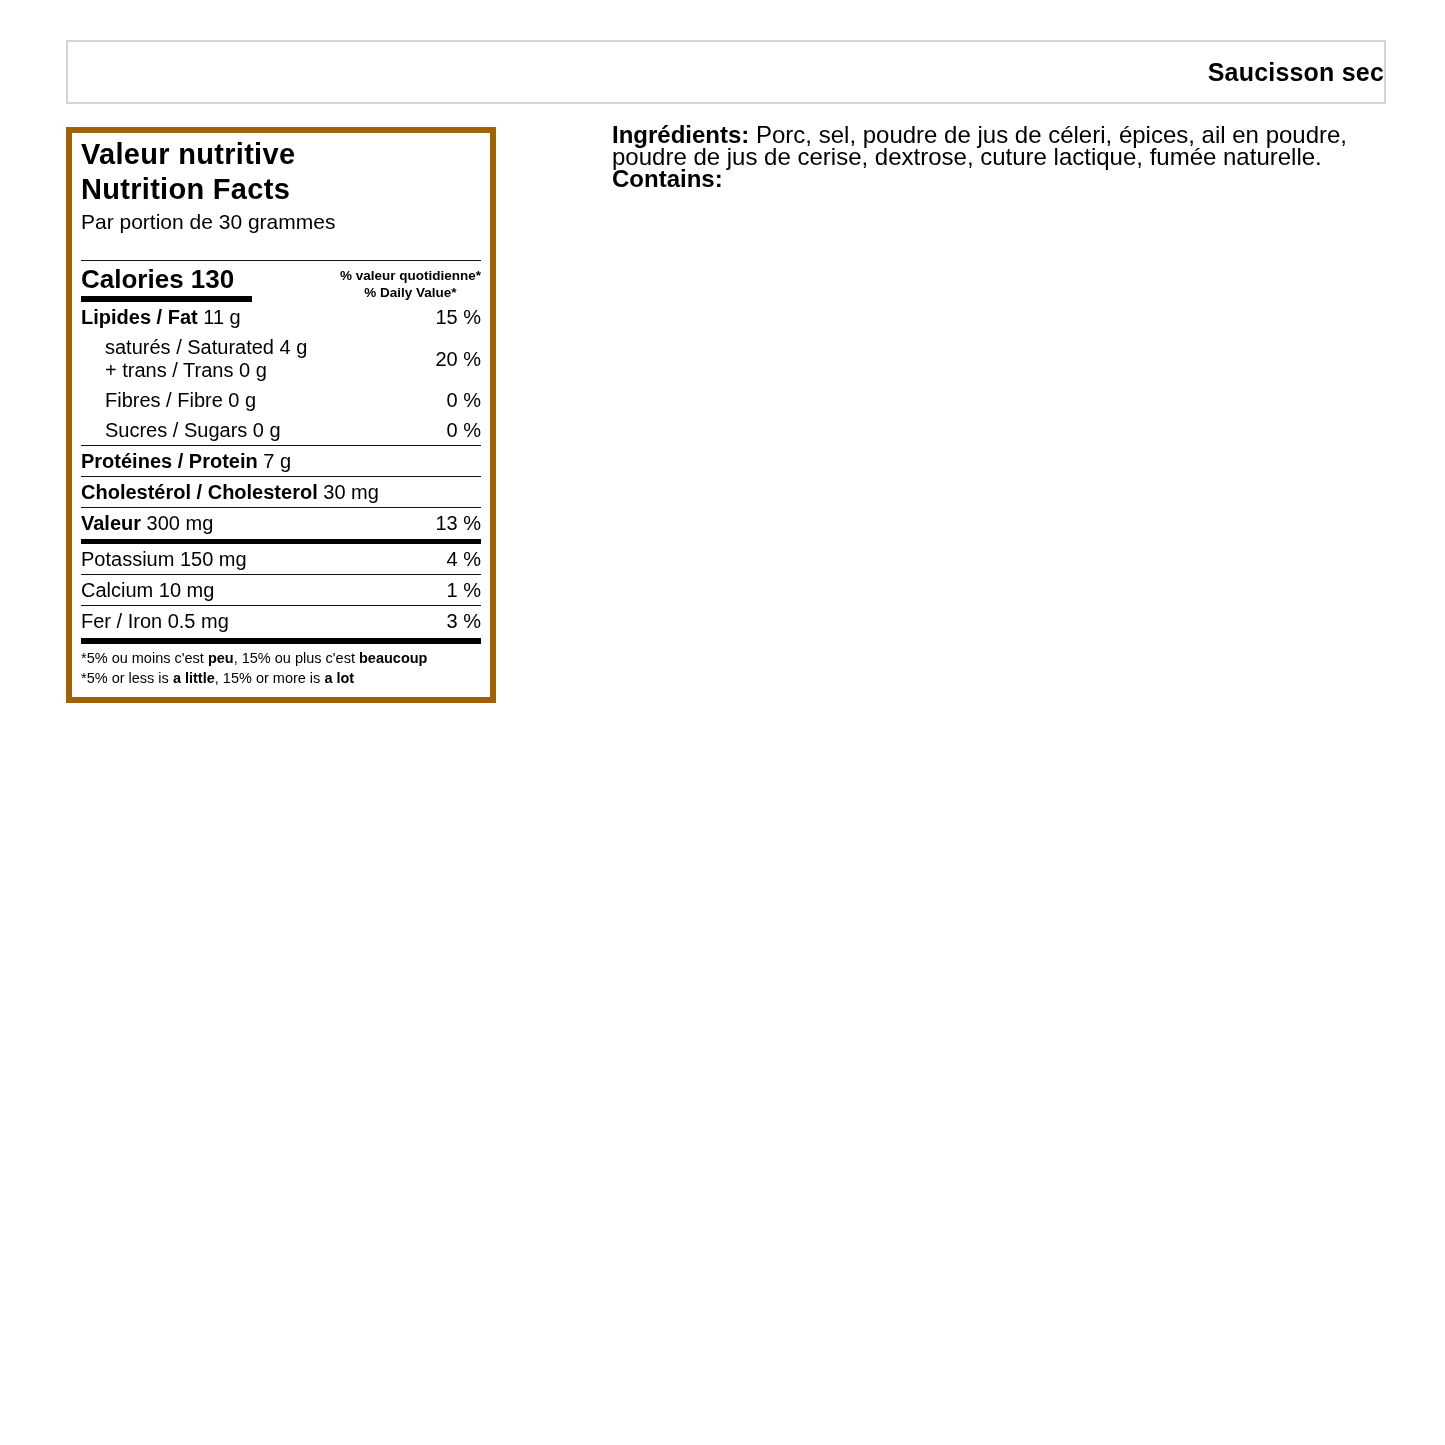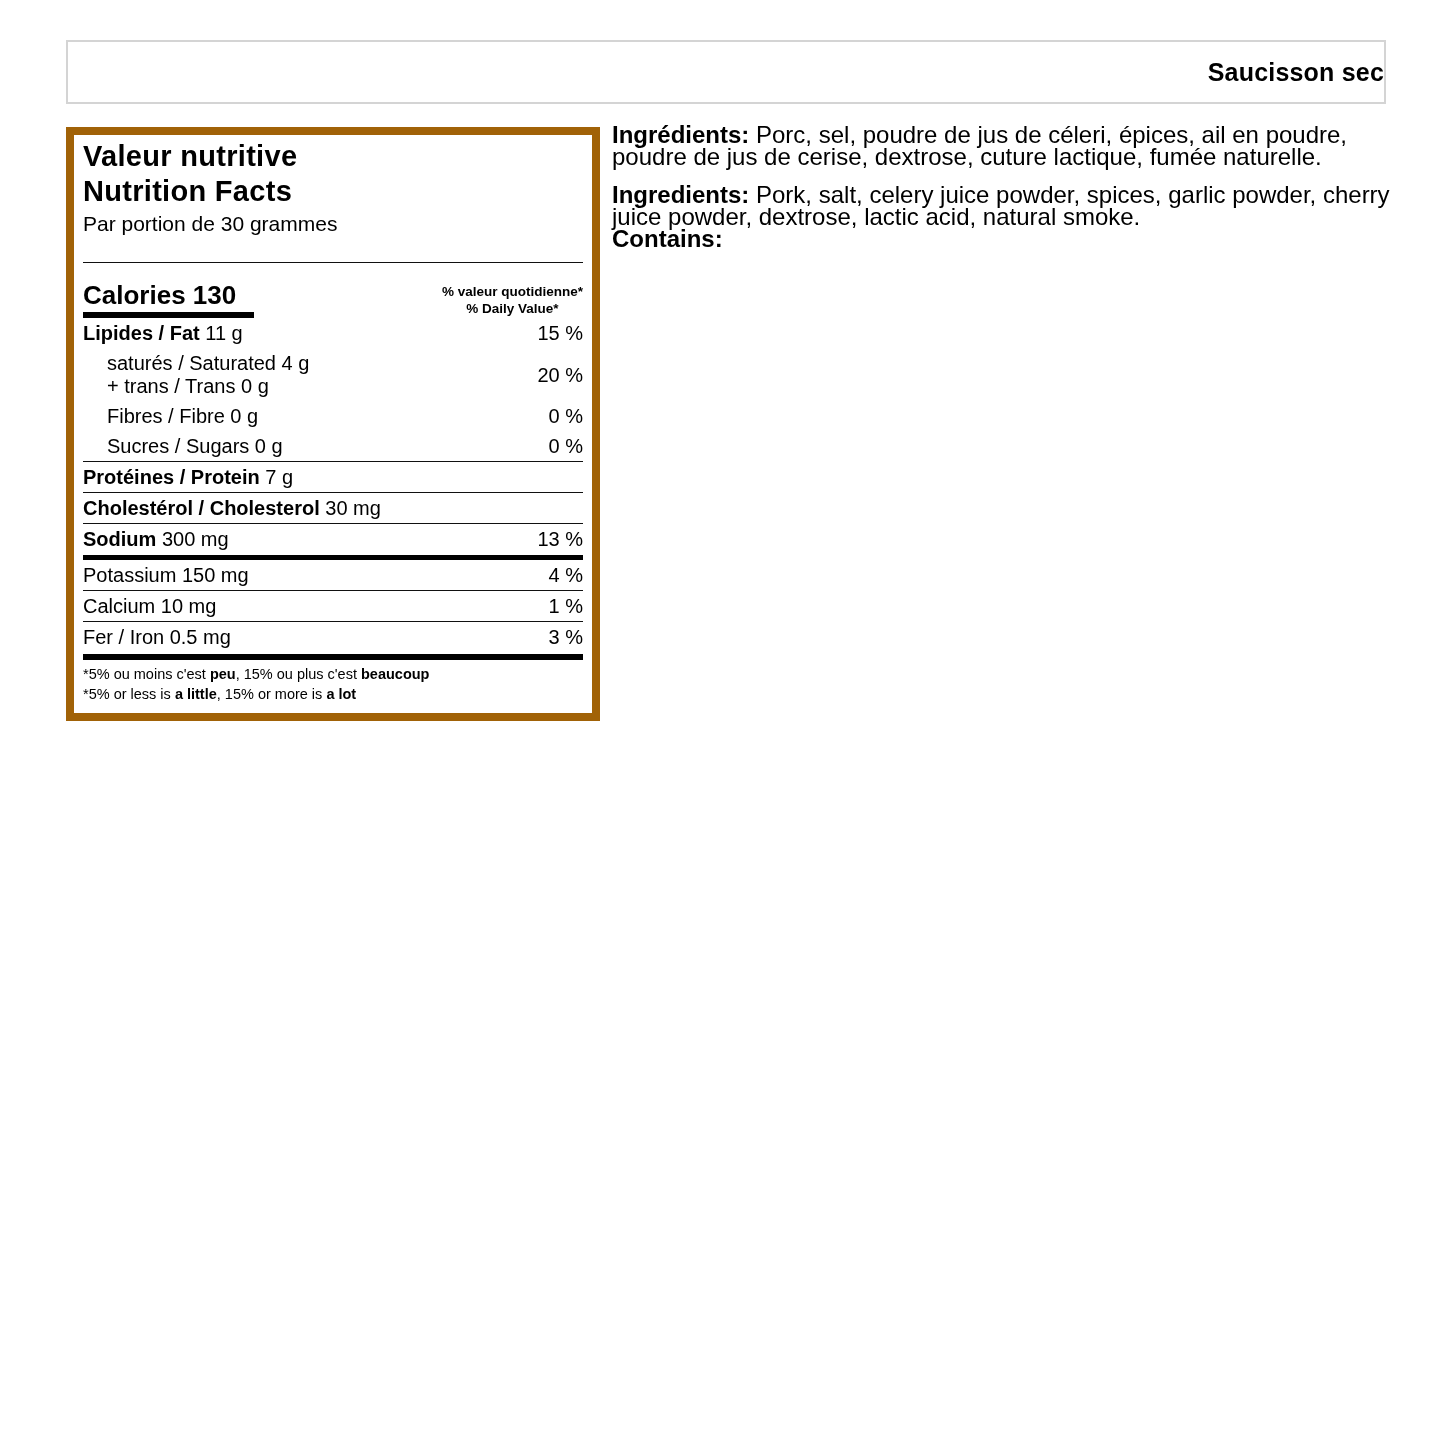--- a/index.html
+++ b/index.html
@@ -19,31 +19,31 @@
     background: #fff;
     display: flex; align-items: center; justify-content: flex-end;
   }
   .title-box .title-text {
     font-size: 25px; font-weight: bold; letter-spacing: 0.2px;
   }
   
   .nfl {
     position: absolute;
     left: 66px; top: 127px;
-    width: 534px;
-    border: 8px solid #a16207;
+    width: 430px;
+    border: 6px solid #a16207;
     background: #fff;
     padding: 4px 9px 7px 9px;
   }
   .nfl-title { font-size: 29px; line-height: 35px; font-weight: bold; letter-spacing: 0.3px; }
   .nfl-serving { font-size: 21px; line-height: 28px; margin-top: 1px; }
   .cal-section {
     margin-top: 24px;
     border-top: 1px solid #111;
-    padding-top: 18px;
+    padding-top: 4px;
     display: flex; justify-content: space-between; align-items: flex-start;
   }
   .cal-text {
     font-size: 26px; font-weight: bold; line-height: 28px;
     display: inline-block;
     border-bottom: 6px solid #000;
     padding: 0 18px 3px 0;
   }
   .dv-header { text-align: center; font-size: 13.5px; font-weight: bold; line-height: 17px; padding-top: 2px; }
   .row {
@@ -116,21 +116,21 @@
 
   <div class="row rule">
     <div><span class="b">Protéines / Protein</span> <span>7 g</span></div>
   </div>
 
   <div class="row rule">
     <div><span class="b">Cholestérol / Cholesterol</span> <span>30 mg</span></div>
   </div>
 
   <div class="row rule">
-    <div><span class="b">Sodium</span> <span>300 mg</span></div>
+    <div><span class="b">Valeur</span> <span>300 mg</span></div>
     <div class="dv">13 %</div>
   </div>
 
   <div class="bar-thick"></div>
 
   <div class="row">
     <div>Potassium 150 mg</div>
     <div class="dv">4 %</div>
   </div>
 
@@ -148,15 +148,14 @@
 
   <div class="footnote">
     <div><span>*5% ou moins c'est </span><span class="b">peu</span><span>, 15% ou plus c'est </span><span class="b">beaucoup</span></div>
     <div><span>*5% or less is </span><span class="b">a little</span><span>, 15% or more is </span><span class="b">a lot</span></div>
   </div>
 </div>
 
 <div class="ingredients">
   <p class="ing-fr"><span class="b">Ingrédients:</span> <span>Porc, sel, poudre de jus de céleri, épices, ail en poudre, poudre de jus de cerise, dextrose, cuture lactique, fumée naturelle.</span></p>
 
-  <p class="ing-en"><span class="b">Ingredients:</span> <span>Pork, salt, celery juice powder, spices, garlic powder, cherry juice powder, dextrose, lactic acid, natural smoke.</span></p>
   <div class="b">Contains:</div>
 </div>
 
 </body></html>

